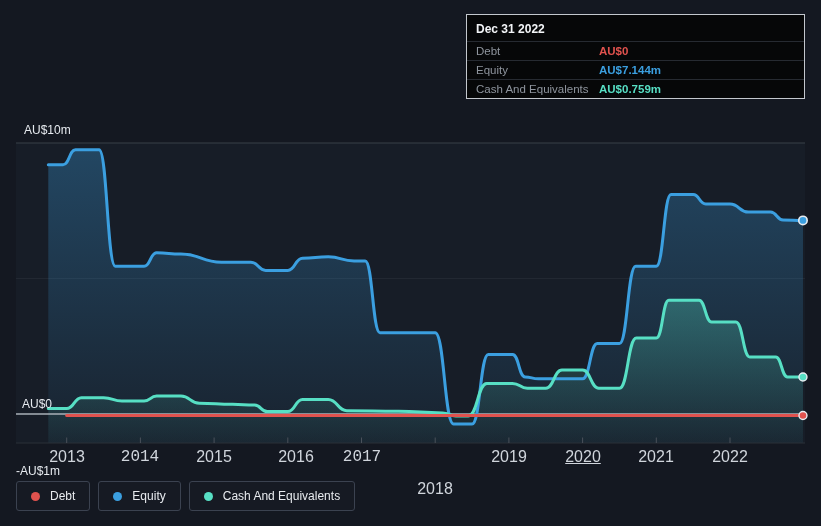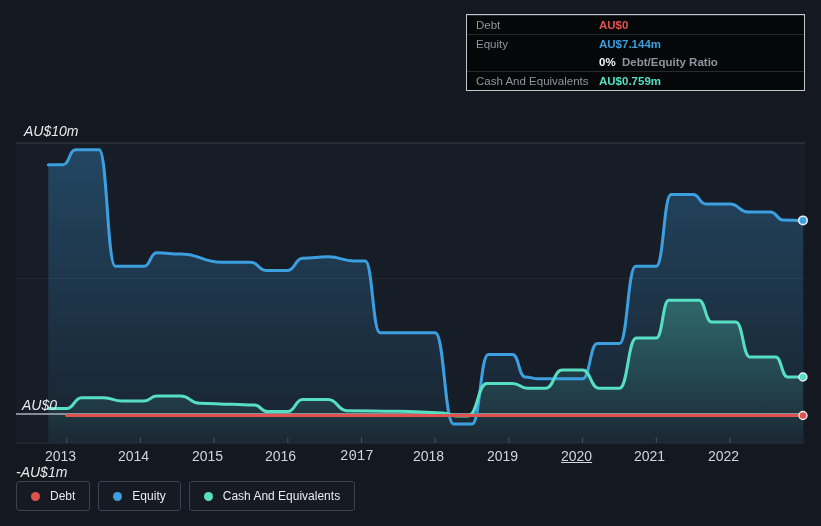--- a/index.html
+++ b/index.html
@@ -10,23 +10,23 @@
            border:1px solid #c3c7cd;box-sizing:border-box;z-index:5;}
   .t-title{padding:7px 9px 5px 9px;font-size:12px;font-weight:bold;color:#f2f4f7;}
   .t-row{display:flex;align-items:center;padding:3px 9px;font-size:11.5px;}
   .t-row.bordered{border-top:1px solid #262a31;}
   .t-label{flex:0 0 123px;color:#8f959e;}
   .t-value{font-weight:bold;}
   .t-ratio-bold{color:#f2f4f7;font-weight:bold;}
   .t-ratio-rest{color:#8f959e;font-weight:bold;}
   
   svg.chart{position:absolute;left:0;top:0;}
-  .y-label{position:absolute;font-size:14px;color:#e6eaef;z-index:2;font-style:italic;}
-  .x-label{position:absolute;top:448px;width:44px;text-align:left;
-           font-size:14px;color:#d0d5dc;}
+  .y-label{position:absolute;font-size:12px;color:#e6eaef;z-index:2;}
+  .x-label{position:absolute;top:448px;width:44px;text-align:center;
+           font-size:16px;color:#d0d5dc;}
   
   .legend{position:absolute;left:16px;top:481px;display:flex;gap:8px;}
   .legend-item{display:flex;align-items:center;height:30px;padding:0 14px;
                border:1px solid #3b4250;border-radius:3px;box-sizing:border-box;
                cursor:pointer;background:rgba(255,255,255,0.01);}
   .legend-dot{width:9px;height:9px;border-radius:50%;margin-right:10px;}
   .legend-label{font-size:12px;color:#e8ebef;white-space:nowrap;}
 </style>
 </head>
 <body>
@@ -68,46 +68,40 @@
 <circle cx="802.9630000000008" cy="377.0085" r="4" fill="#57dfc4" stroke="#e8ecf1" stroke-width="1.4"></circle>
 <circle cx="802.9630000000008" cy="415.5" r="4" fill="#e0524e" stroke="#e8ecf1" stroke-width="1.4"></circle>
     </svg>
 
   <div class="y-label" style="left:24px;top:123px;">AU$10m</div>
   <div class="y-label" style="left:22px;top:397px;">AU$0</div>
   <div class="y-label" style="left:16px;top:424px;margin-top:40px;">-AU$1m</div>
 
   <div id="x-labels">
       <div class="x-label" style="left: 45px;">2013</div>
-      <div class="x-label" style="left: 118px;">2014</div>
+      <div class="x-label" style="left: 118px; font-family: Liberation Mono, monospace;">2014</div>
       <div class="x-label" style="left: 192px;">2015</div>
-      <div class="x-label" style="left: 265px;">2016</div>
+      <div class="x-label" style="left: 274px;">2016</div>
       <div class="x-label" style="left: 340px; font-family: Liberation Mono, monospace;">2017</div>
-      <div class="x-label" style="left: 413px;">2018</div>
+      <div class="x-label" style="left: 413px; margin-top: 32px;">2018</div>
       <div class="x-label" style="left: 487px;">2019</div>
       <div class="x-label" style="left: 561px; text-decoration: underline;">2020</div>
       <div class="x-label" style="left: 634px;">2021</div>
       <div class="x-label" style="left: 708px;">2022</div>
     </div>
 
   <div class="tooltip">
+    <div class="t-title">Dec 31 2022</div>
     <div class="t-row bordered">
       <span class="t-label">Debt</span>
       <span class="t-value" style="color: rgb(224, 82, 78);">AU$0</span>
     </div>
     <div class="t-row bordered">
       <span class="t-label">Equity</span>
       <span class="t-value" style="color: rgb(59, 159, 224);">AU$7.144m</span>
-    </div>
-    <div class="t-row">
-      <span class="t-label"></span>
-      <span>
-        <span class="t-ratio-bold">0%</span>
-        <span class="t-ratio-rest">&nbsp;</span><span class="t-ratio-rest">Debt/Equity Ratio</span>
-      </span>
     </div>
     <div class="t-row bordered">
       <span class="t-label">Cash And Equivalents</span>
       <span class="t-value" style="color: rgb(87, 223, 196);">AU$0.759m</span>
     </div>
   </div>
 
   <div class="legend" id="legend">
       <div class="legend-item">
         <span class="legend-dot" style="background: rgb(224, 82, 78);"></span>

